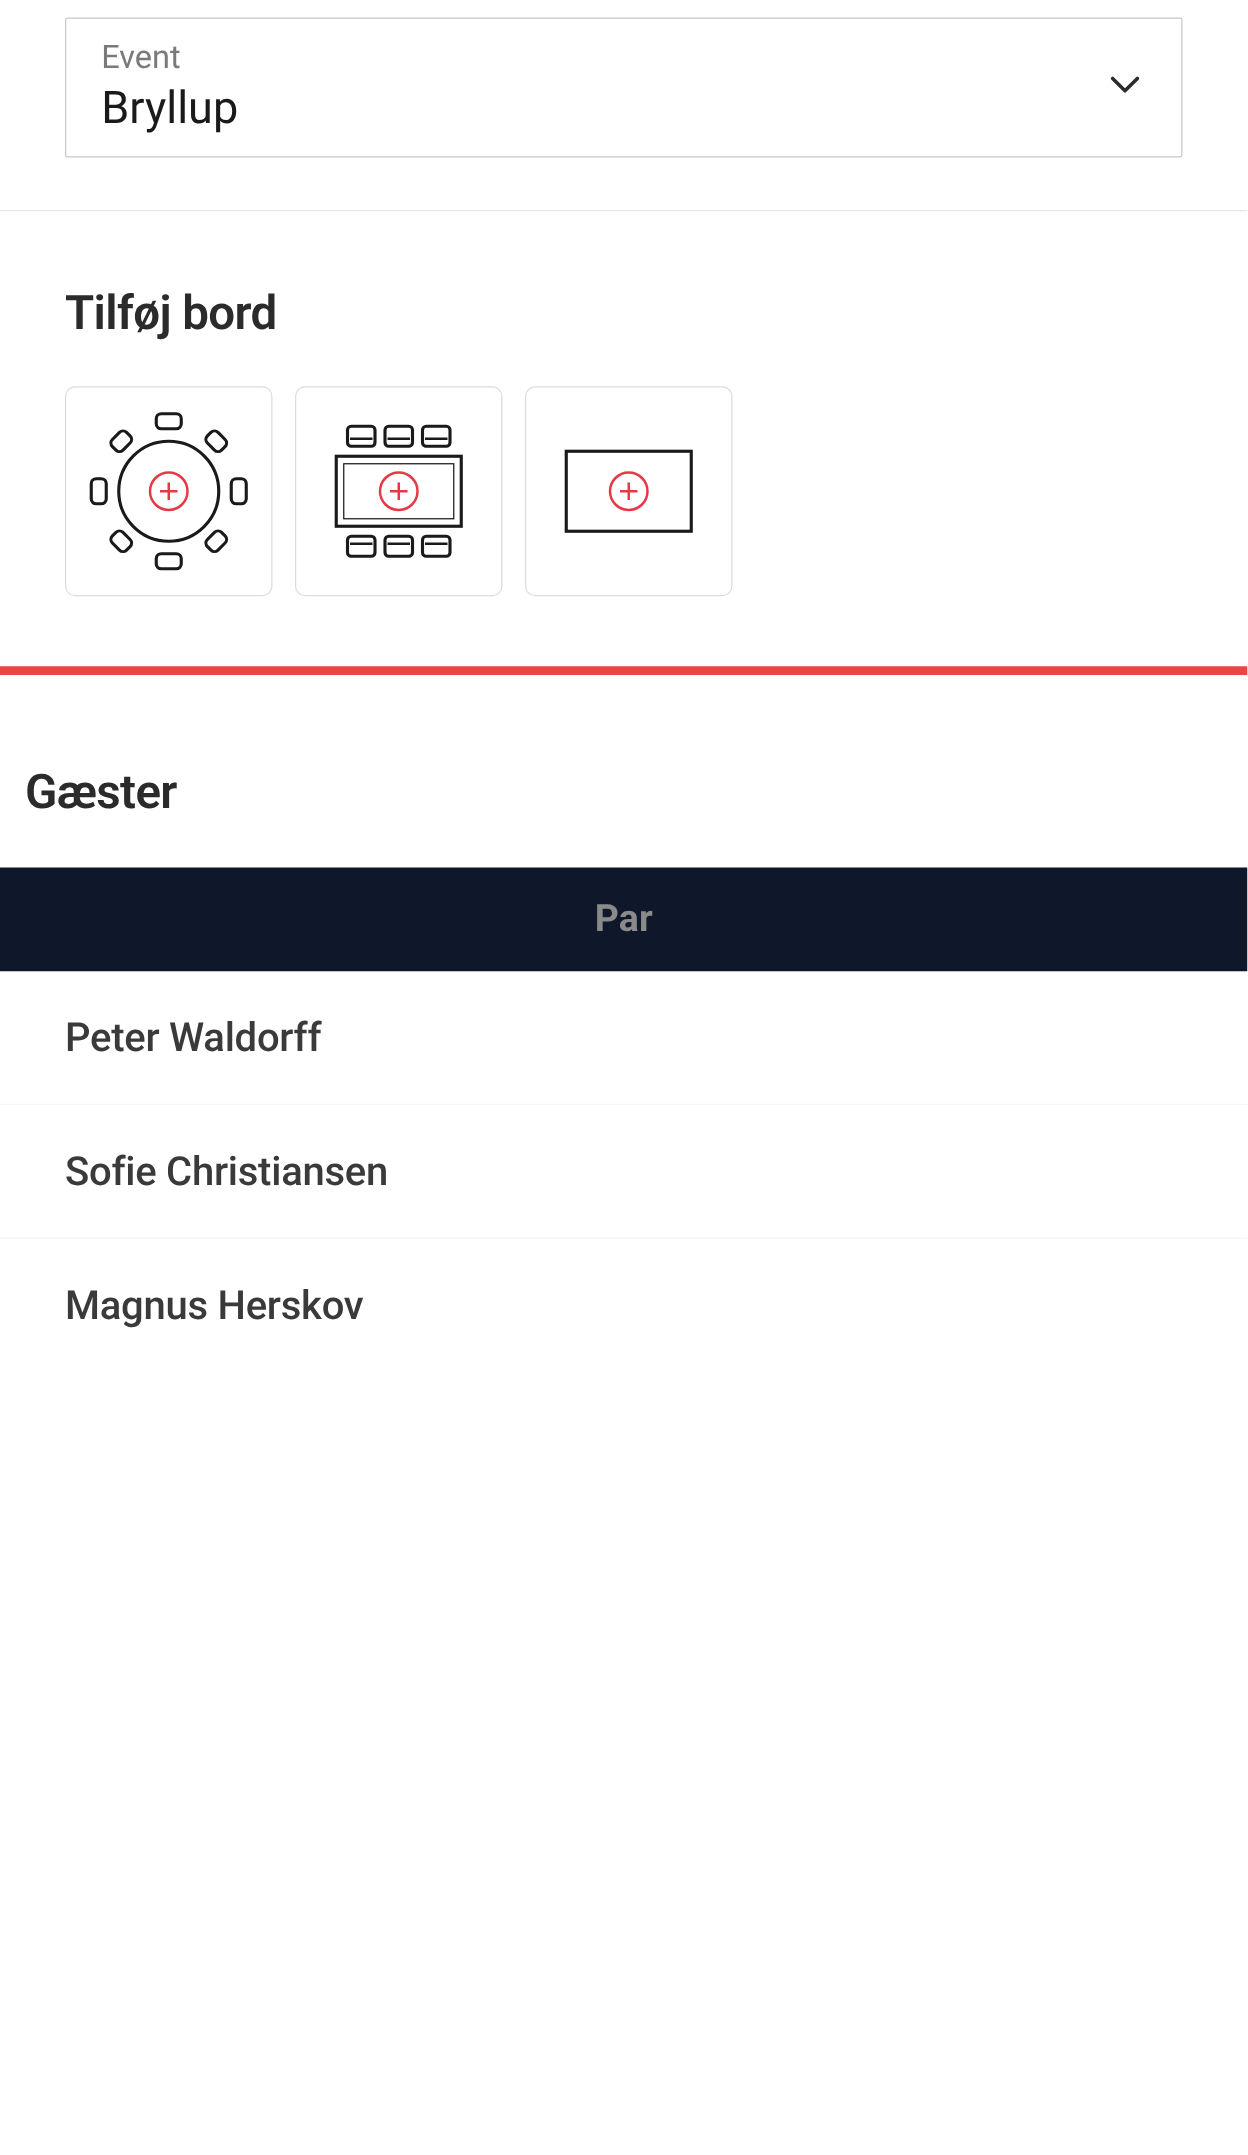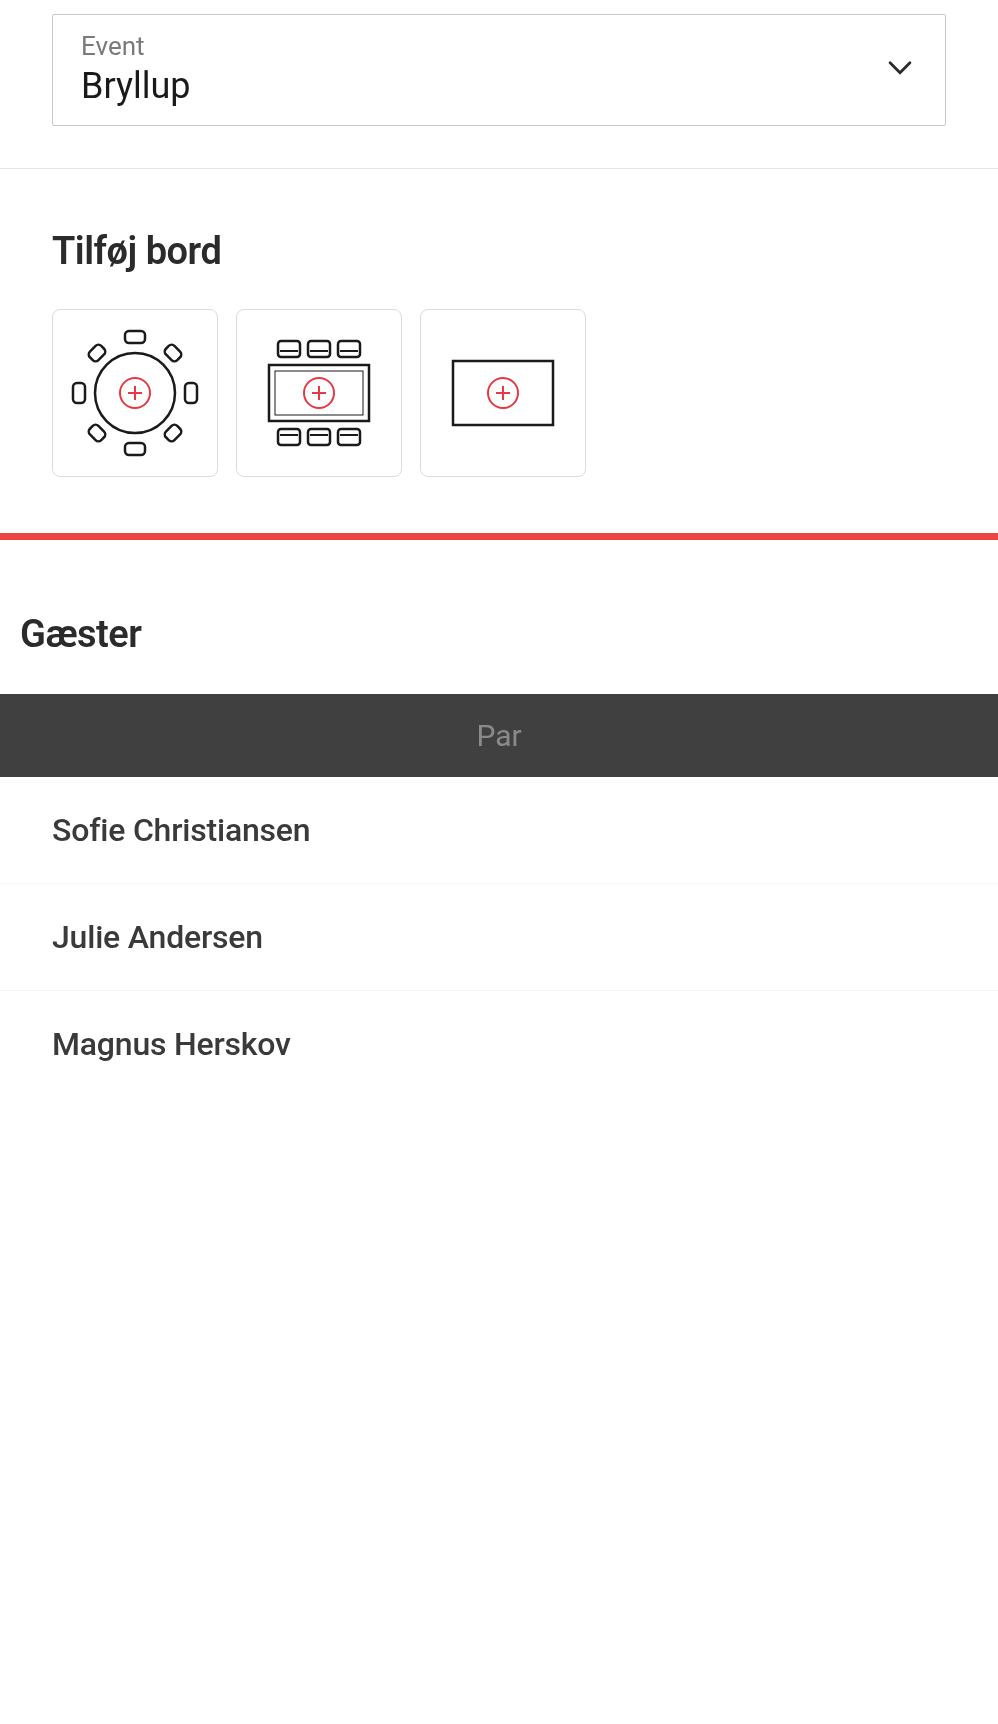--- a/index.html
+++ b/index.html
@@ -79,24 +79,24 @@
     }
     .guests-title {
       padding: 0 20px;
       font-size: 38px;
       font-weight: 600;
       color: #2b2b2b;
       letter-spacing: -0.5px;
       margin-bottom: 38px;
     }
     .group-header {
-      background: #404040;
+      background: #0f172a;
       color: #8a8a8a;
       font-size: 30px;
-      font-weight: 400;
+      font-weight: 700;
       text-align: center;
       padding: 24px 0;
     }
     .guest-item {
       padding: 34px 52px;
       font-size: 32px;
       font-weight: 500;
       color: #3a3a3a;
       border-bottom: 1px solid #f5f5f5;
       cursor: pointer;
@@ -205,17 +205,17 @@
       </span>
     </div>
 
   </div>
 </div>
 
 <div class="guests-section">
   <h2 class="guests-title">Gæster</h2>
 
   <div class="group-header">Par</div>
+  <div class="guest-item">Peter Waldorff</div>
   <div class="guest-item">Sofie Christiansen</div>
 
-  <div class="guest-item">Julie Andersen</div>
   <div class="guest-item">Magnus Herskov</div>
 </div>
 
 </body></html>

